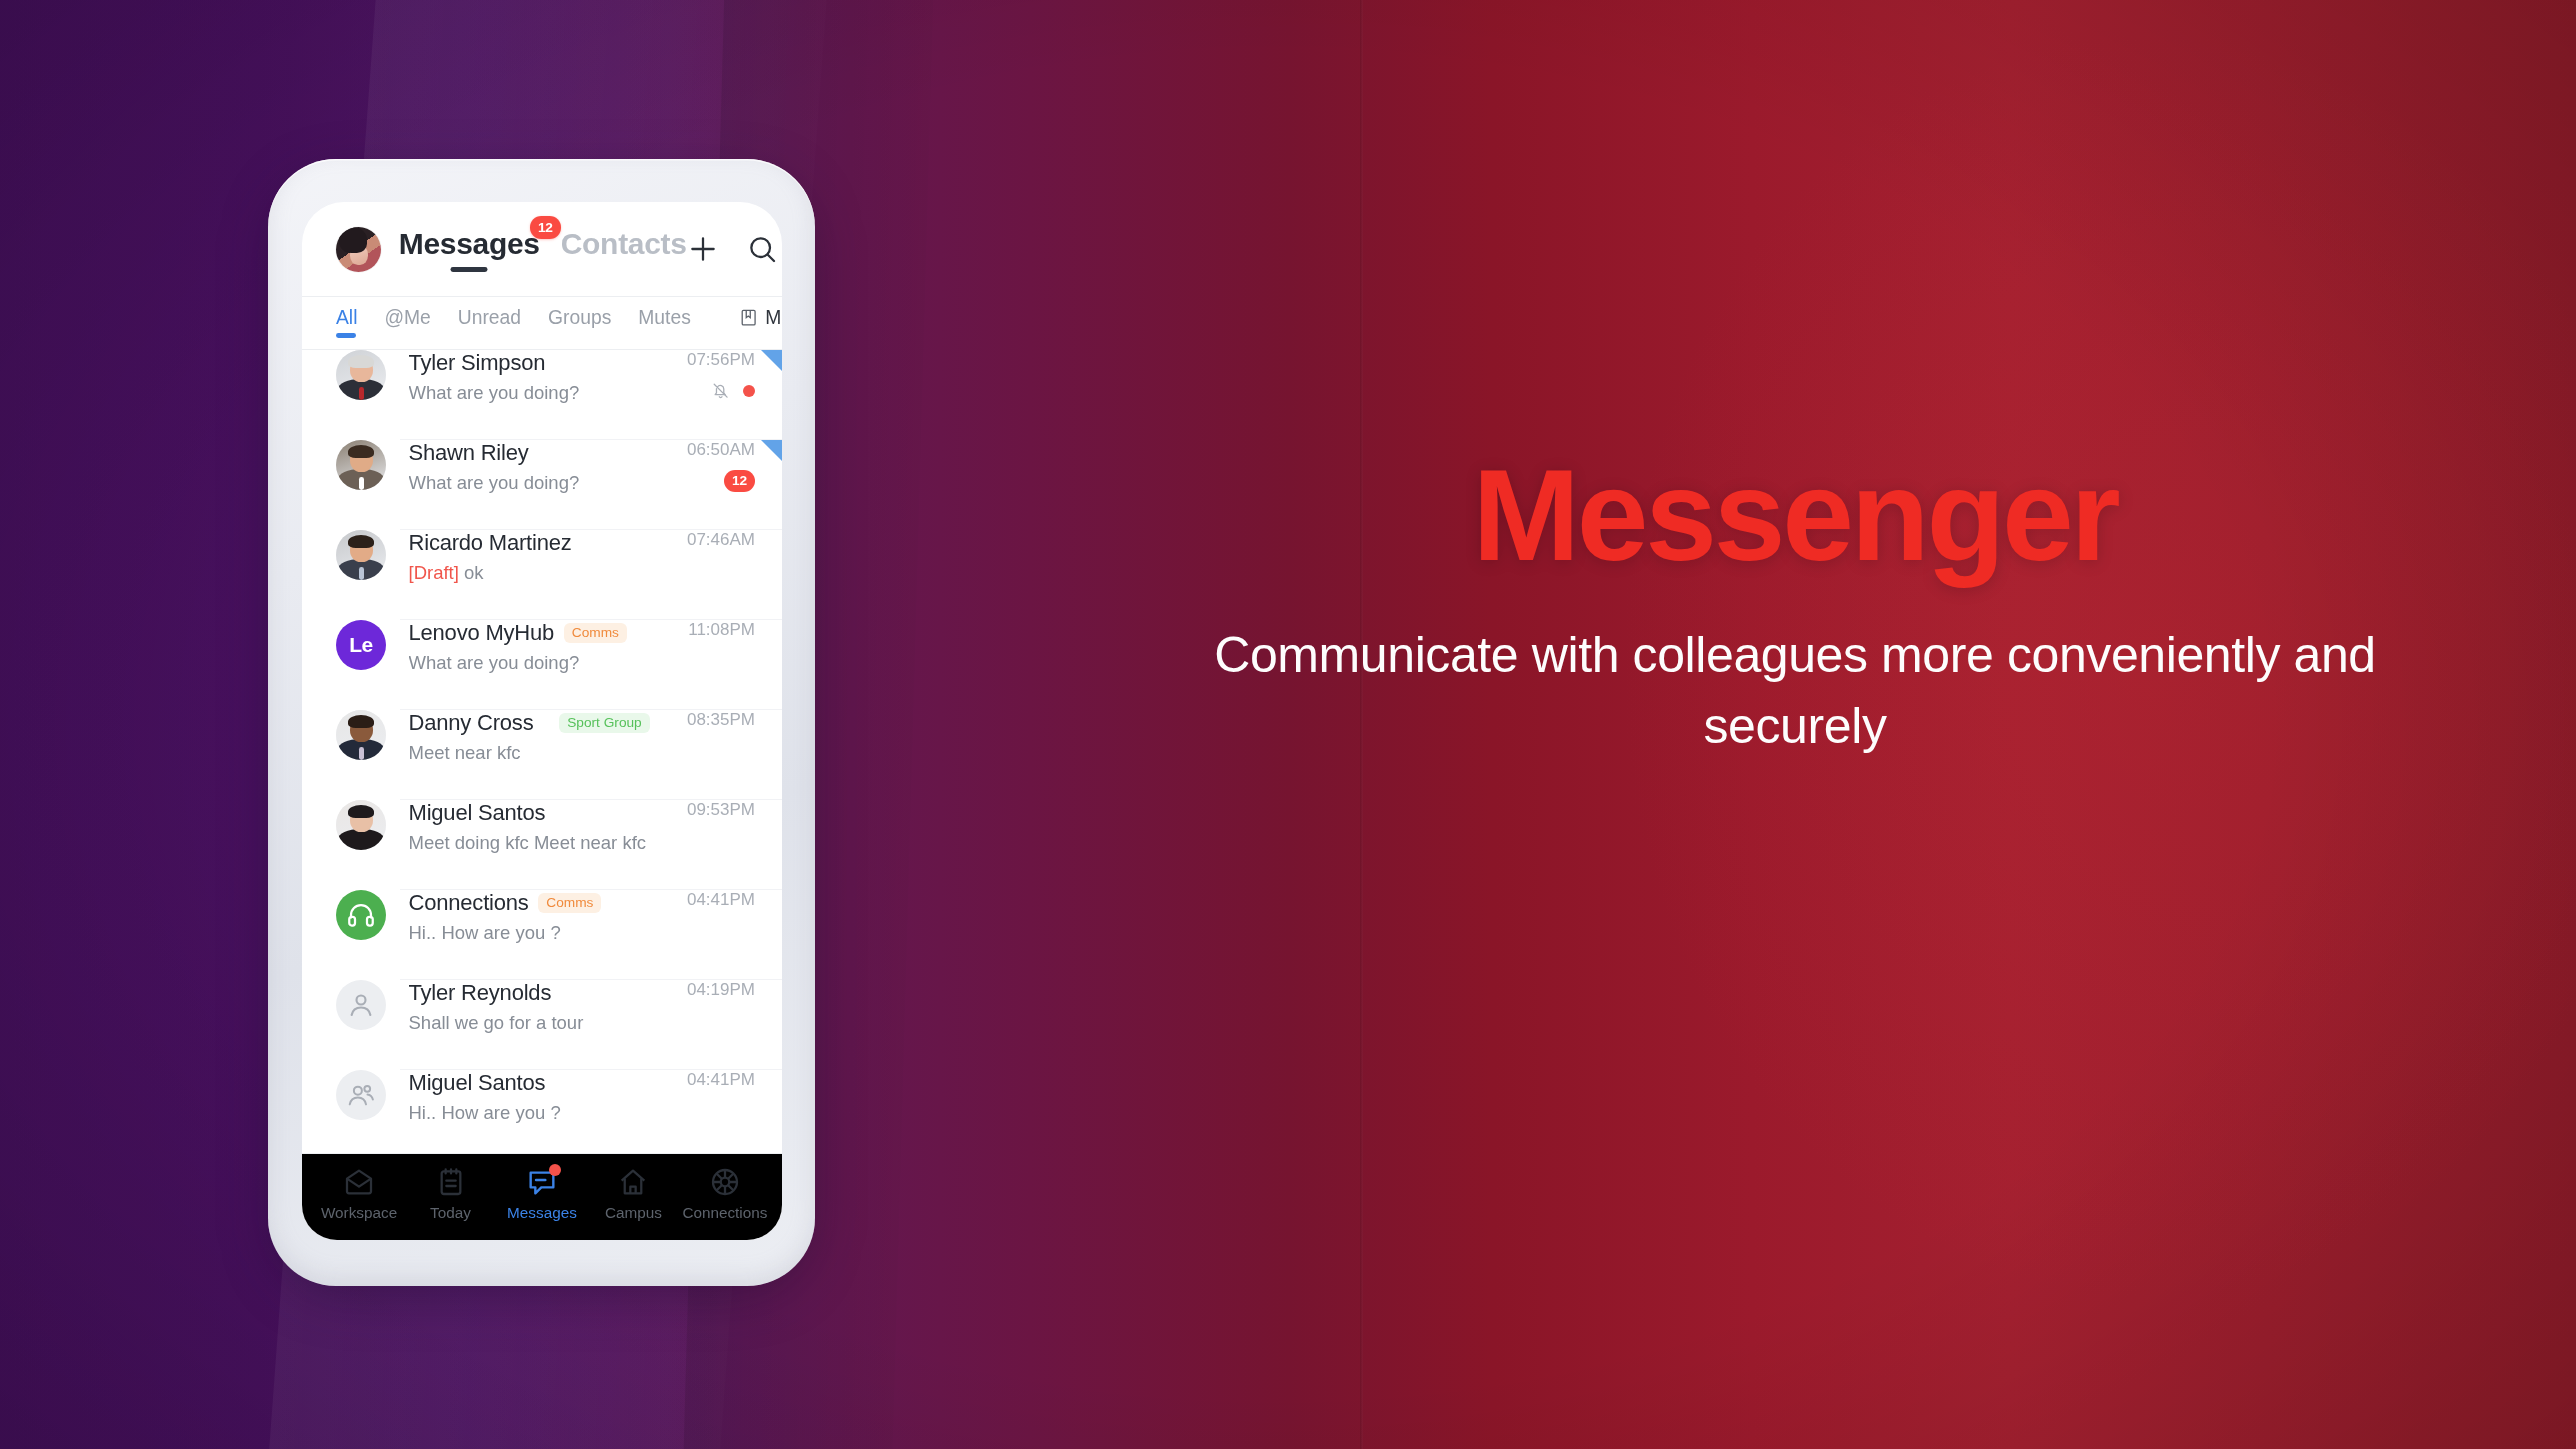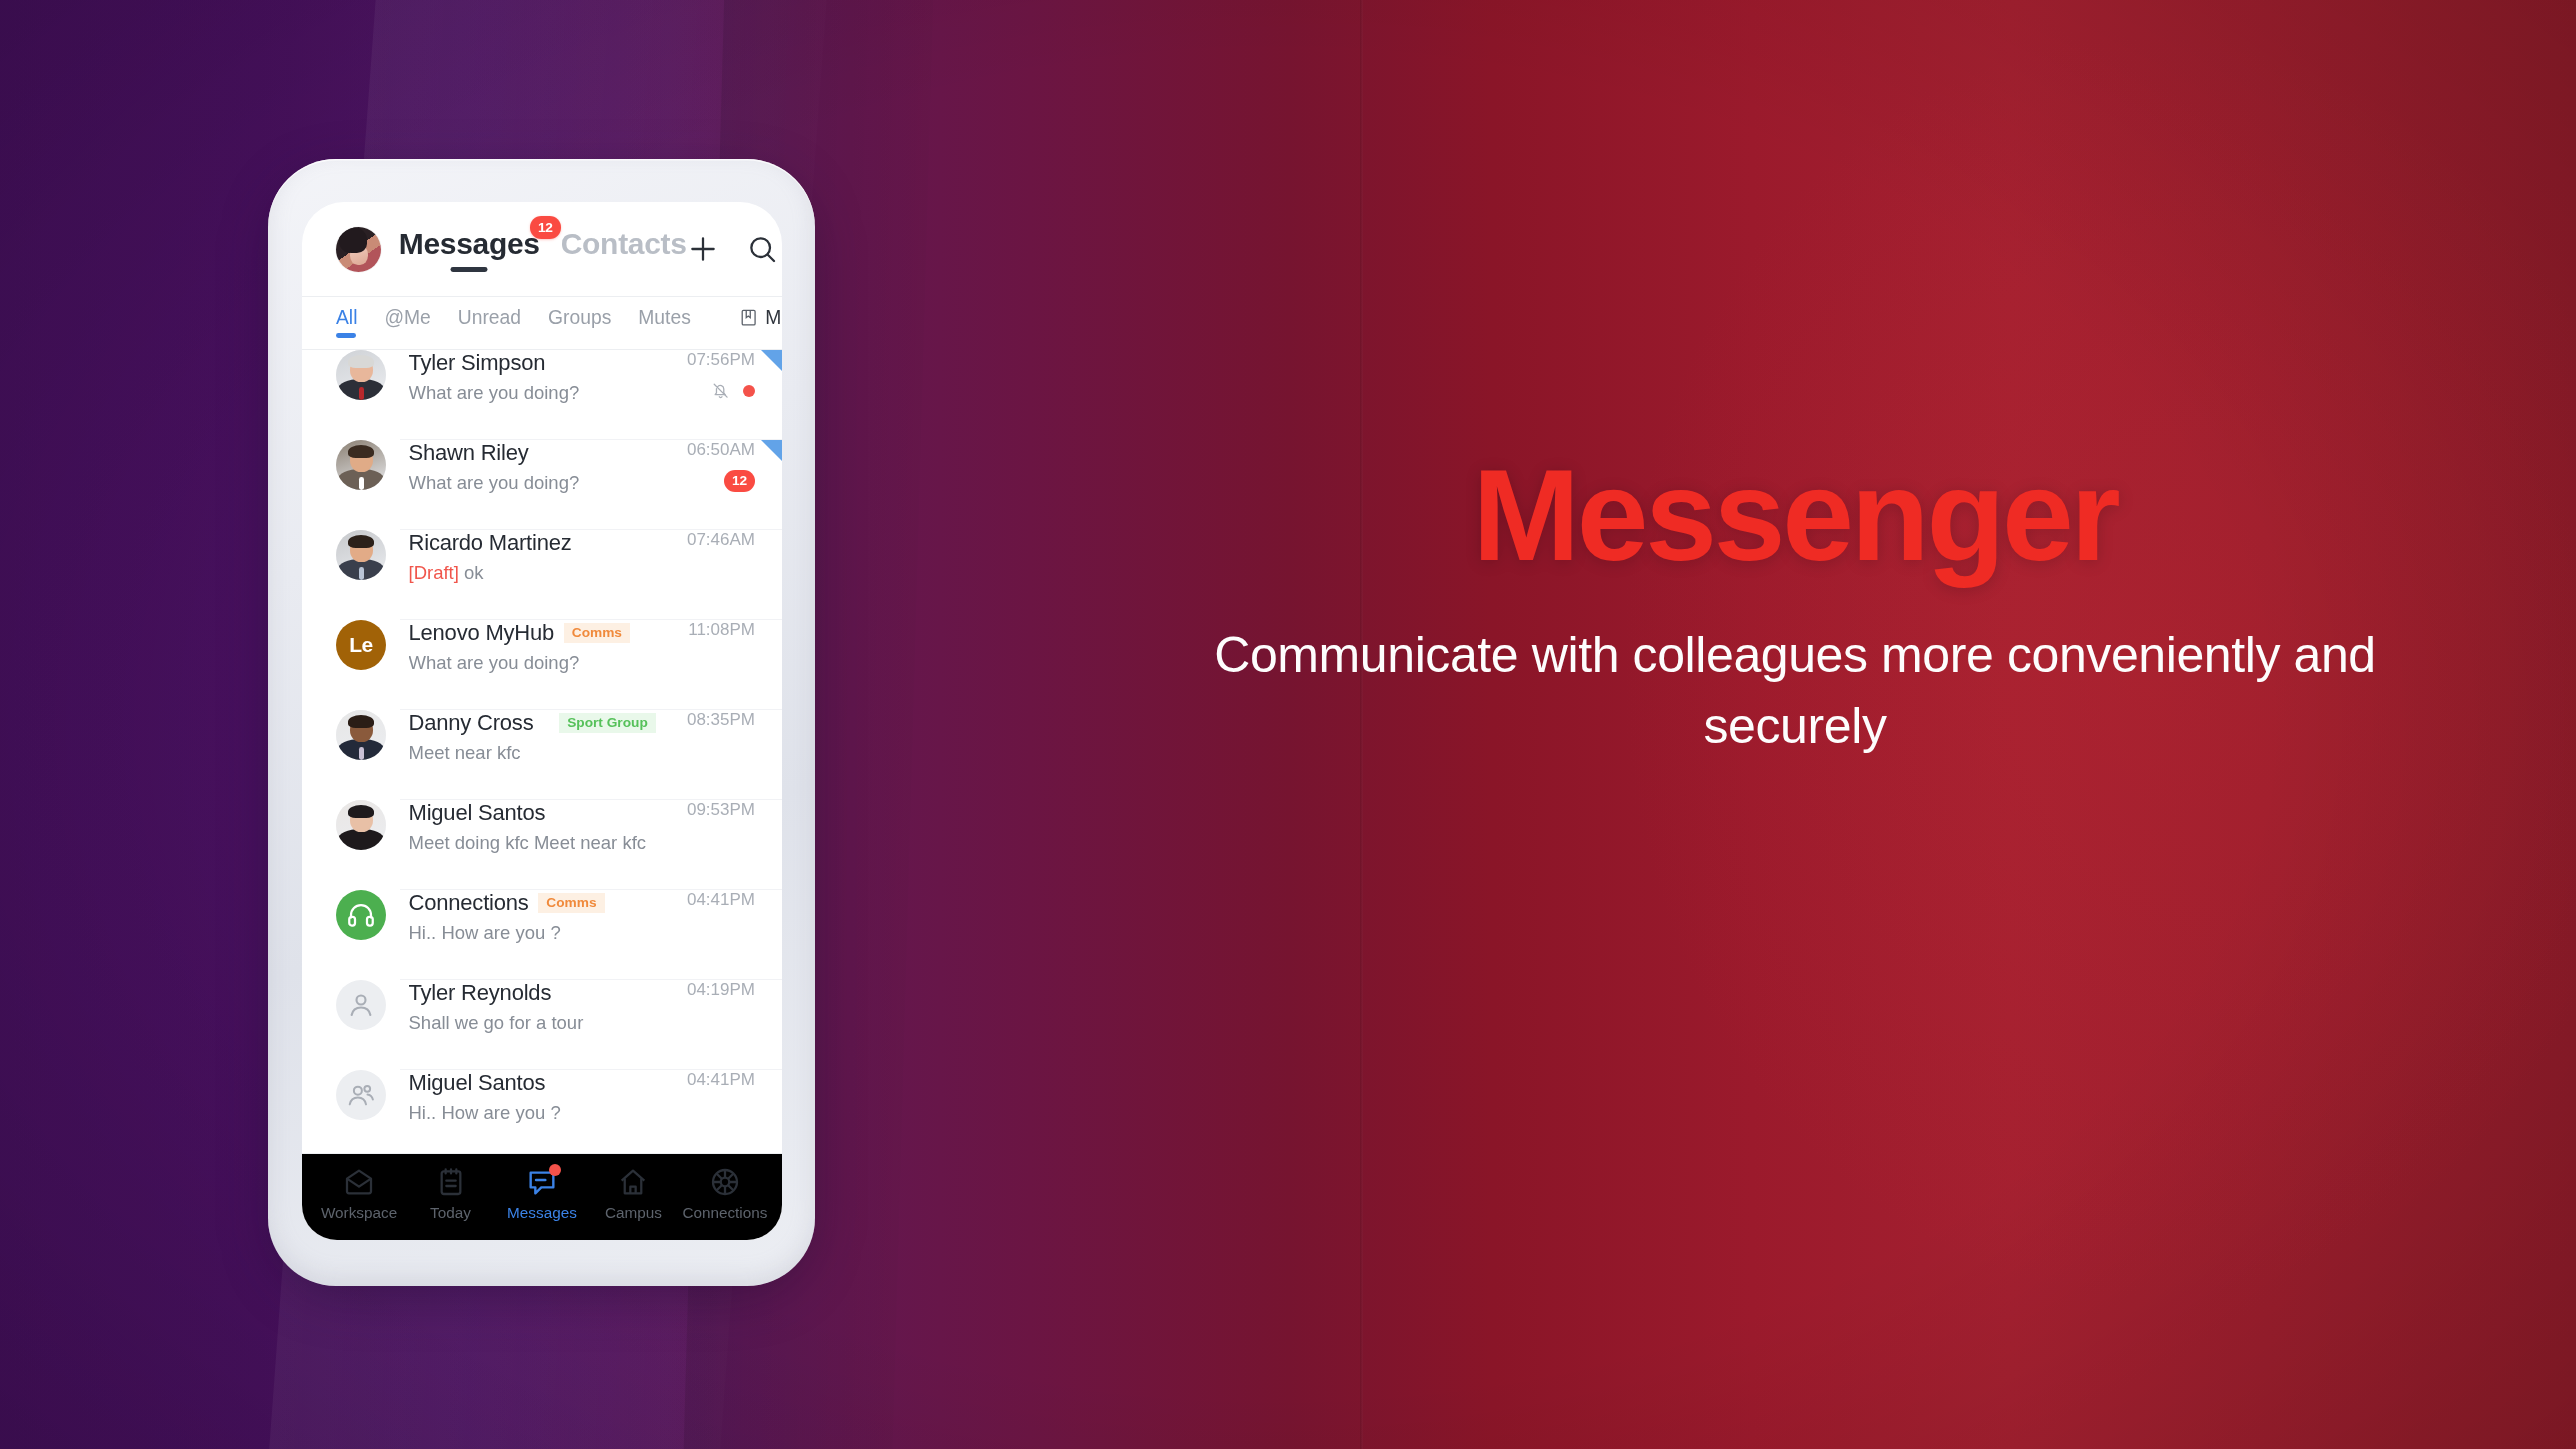--- a/index.html
+++ b/index.html
@@ -178,23 +178,22 @@
     position:absolute; left:45%; bottom:0; width:10%; height:26%;
     border-radius:2.4px;
   }
 
   .chat-main { flex:1; min-width:0; margin-left:22.5px; }
   .chat-top { display:flex; align-items:center; gap:9.7px; }
   .chat-name {
     font-size:22px; color:#262b33; white-space:nowrap; letter-spacing:-0.2px;
   }
   .chat-tag {
-    font-size:13.7px; padding:2.4px 8px; border-radius:0; white-space:nowrap;
+    font-size:13.7px; padding:2.4px 8px; border-radius:6px; white-space:nowrap;
     line-height:1.1;
-    font-weight:bold;
   }
   .tag-comms { color:#f08a3c; background:#fdf0e3; }
   .tag-sport { color:#56c15a; background:#e9f8ea;margin-left:16px; }
   .chat-prev {
     font-size:18.5px; color:#878d96; margin-top:6.4px; white-space:nowrap;
     overflow:hidden; text-overflow:ellipsis;
   }
   .draft { color:#f0564c; }
   .chat-right {
     margin-left:auto; display:flex; flex-direction:column; align-items:flex-end;
@@ -389,21 +388,21 @@
       <div class="chat-prev"><span class="draft">[Draft] </span>ok</div>
     </div>
     <div class="chat-right">
       <span class="chat-time">07:46AM</span>
       <span class="chat-meta"></span>
     </div>
 
   </div>
           <div class="chat-row">
     <div class="avatar">
-              <span class="av-initials" style="background:#a16207">Le</span>
+              <span class="av-initials" style="background:#6d28d9">Le</span>
             </div>
     <div class="chat-main">
       <div class="chat-top">
         <span class="chat-name">Lenovo MyHub</span>
         <span class="chat-tag tag-comms">Comms</span>
       </div>
       <div class="chat-prev">What are you doing?</div>
     </div>
     <div class="chat-right">
       <span class="chat-time">11:08PM</span>

